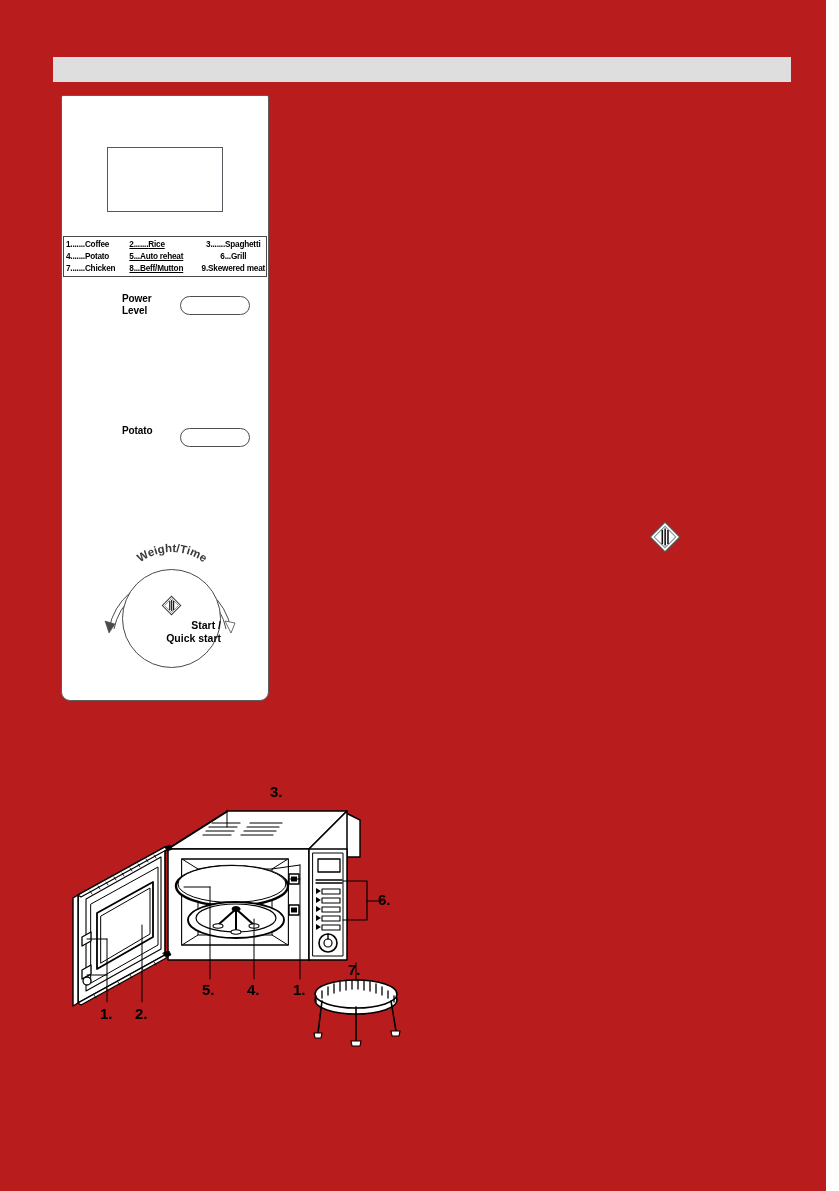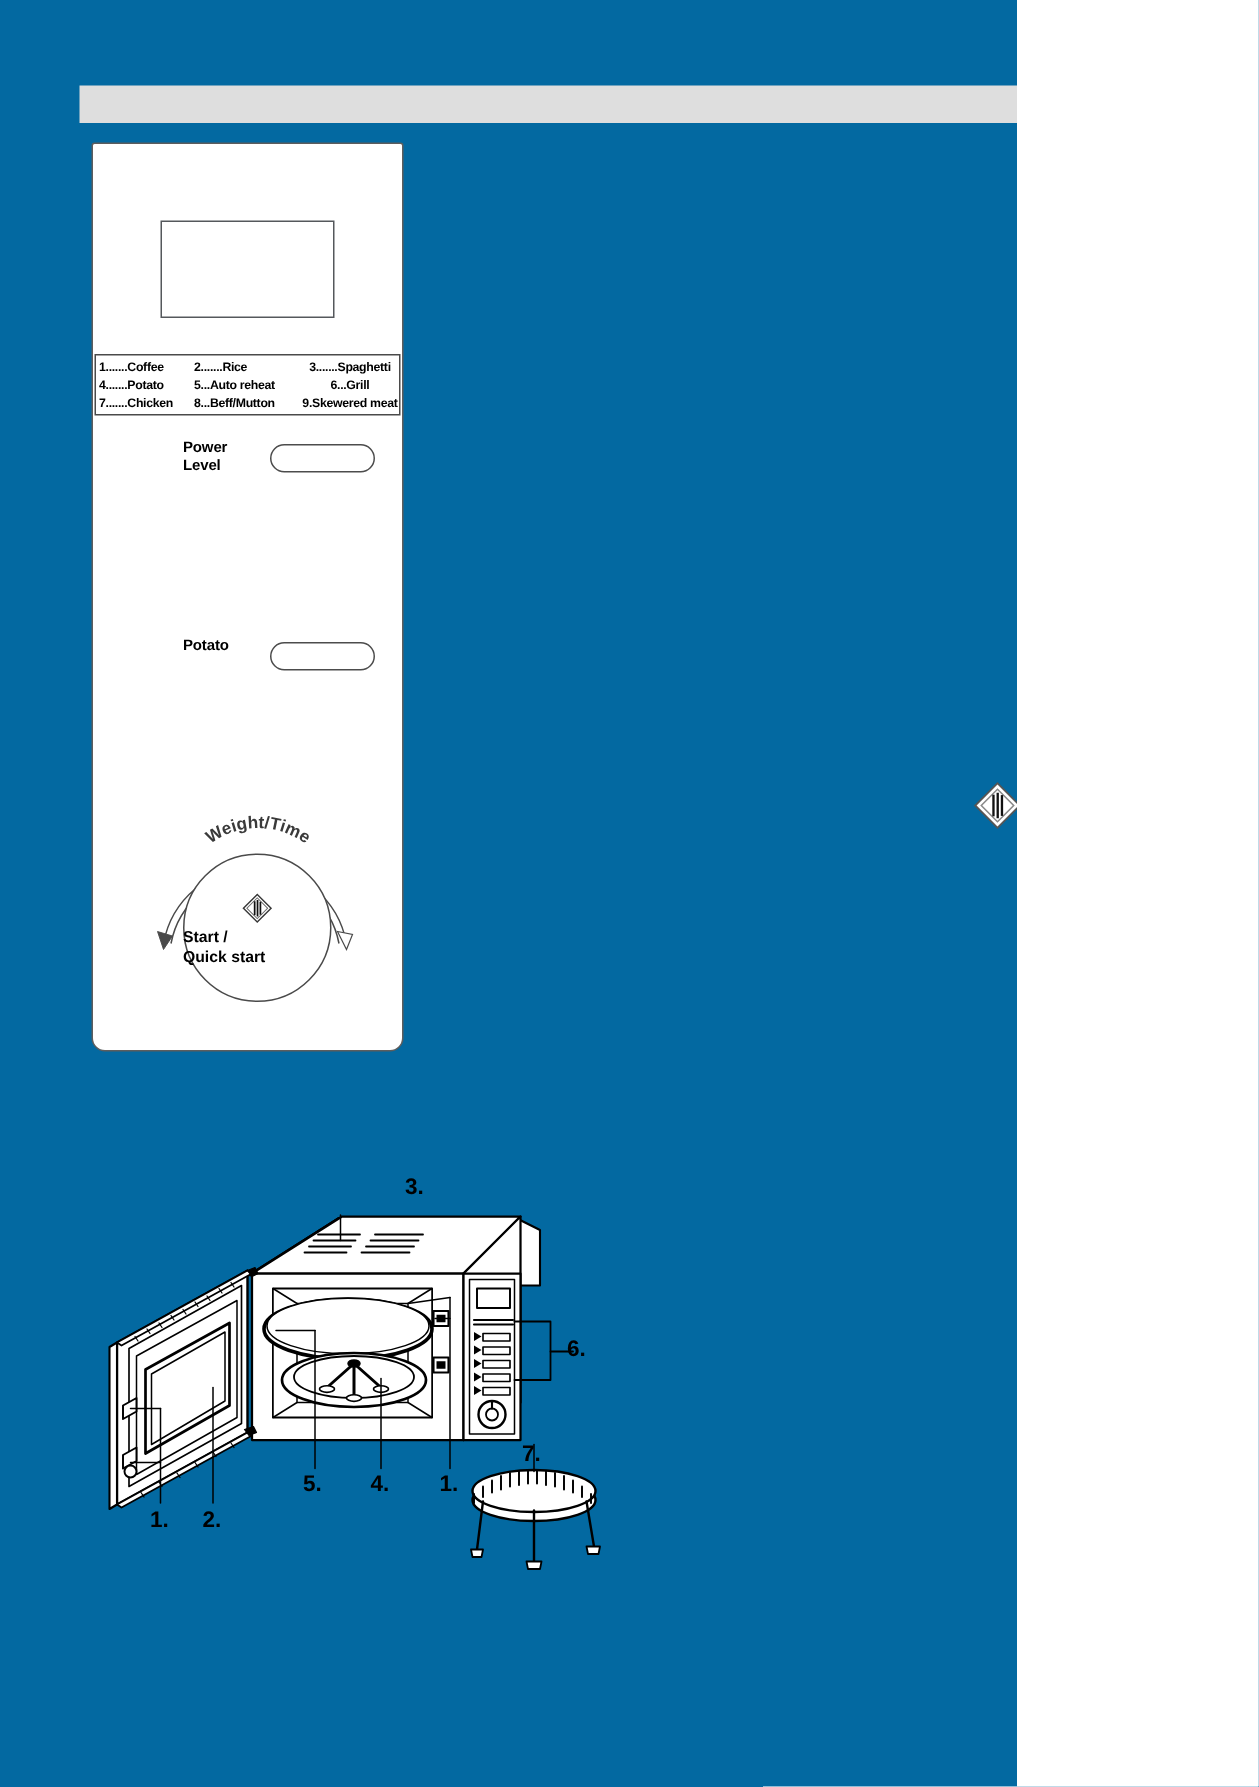--- a/index.html
+++ b/index.html
@@ -7,23 +7,23 @@
     margin: 0;
     padding: 0;
     background: #ffffff;
   }
   body {
     font-family: "Liberation Sans", sans-serif;
     color: #000000;
   }
   #page {
     position: relative;
-    width: 678px;
+    width: 826px;
     height: 1191px;
-    background: #0369a1;
+    background: #b91c1c;
     overflow: hidden;
   }
 
   
   #header-band {
     position: absolute;
     left: 53px;
     top: 57px;
     width: 738px;
     height: 25px;
@@ -71,21 +71,21 @@
     line-height: 12px;
   }
   .menu-cell {
     font-size: 8.2px;
     font-weight: bold;
     letter-spacing: -0.2px;
     white-space: nowrap;
     font-family: "Liberation Sans", sans-serif;
   }
   .menu-cell.c1 { width: 64px; }
-  .menu-cell.c2 { width: 72px; }
+  .menu-cell.c2 { width: 72px; text-decoration: underline; }
   .menu-cell.c3 { width: 66px; text-align: center; }
 
   
   .btn-row {
     position: absolute;
     left: 60px;
     width: 145px;
     height: 30px;
   }
   .btn-label {
@@ -135,21 +135,21 @@
     top: 0;
     width: 145px;
     height: 130px;
     overflow: visible;
   }
   #dial-start-label {
     position: absolute;
     left: 23px;
     top: 78px;
     width: 99px;
-    text-align: left;
+    text-align: right;
     font-size: 10.5px;
     font-weight: bold;
     line-height: 13px;
   }
   .diamond-icon {
     display: block;
   }
   #dial-diamond {
     position: absolute;
     left: 61px;

